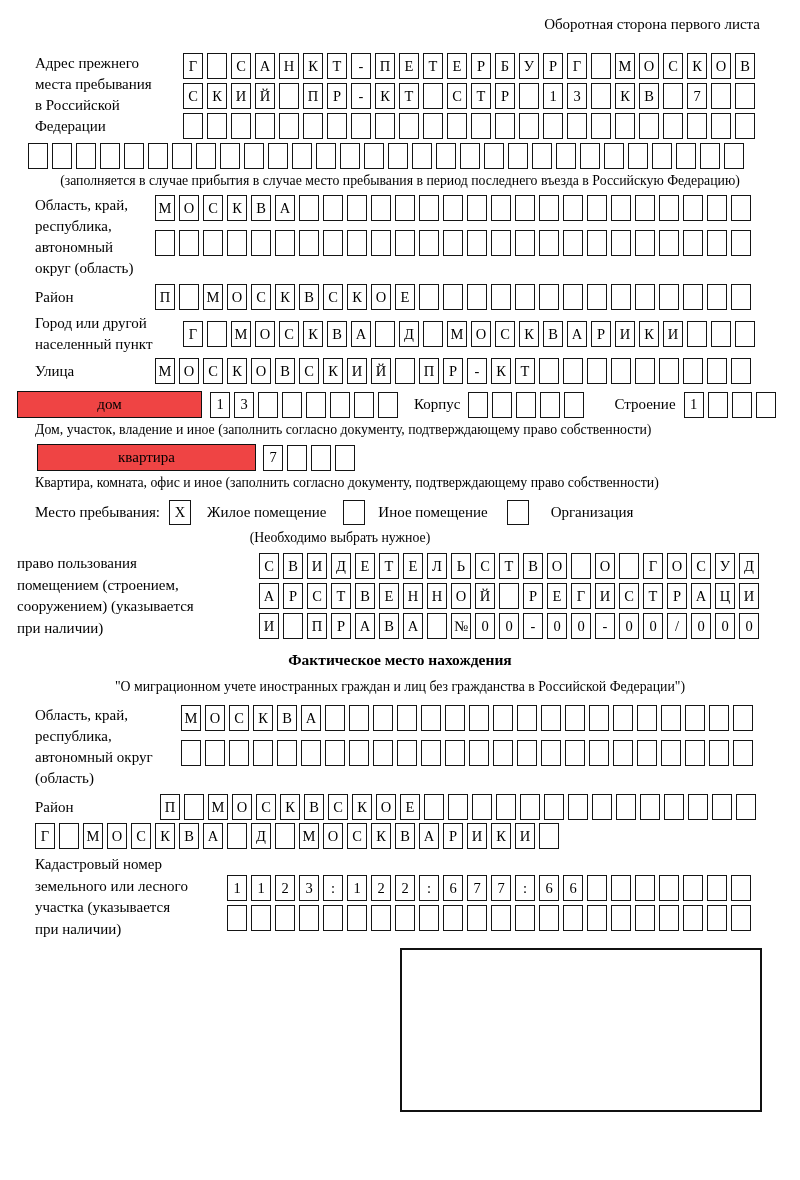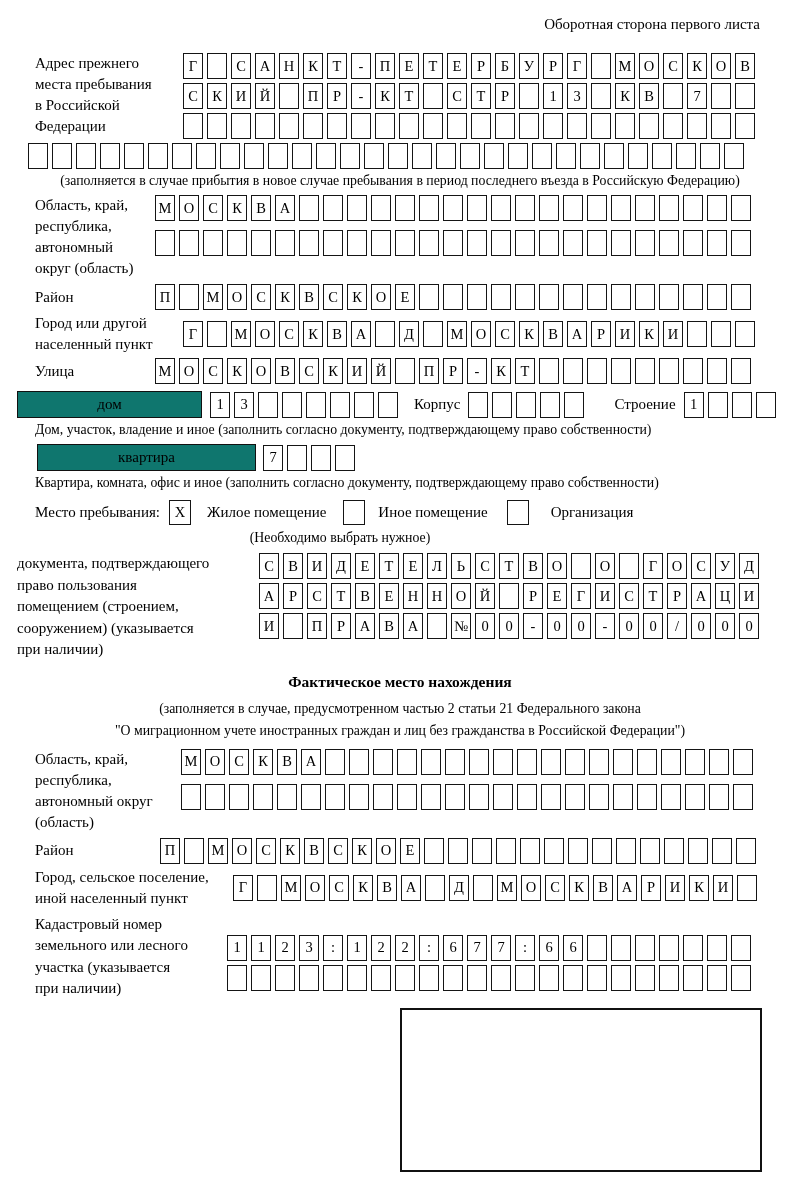--- a/index.html
+++ b/index.html
@@ -13,21 +13,21 @@
   .cellrow{display:flex;flex:0 0 auto;}
   .cell{box-sizing:border-box;width:20px;height:26px;border:1.6px solid #151515;margin-right:4px;
         display:flex;align-items:center;justify-content:center;font-size:14.5px;flex:0 0 auto;
         background:#fff;}
   .mb4{margin-bottom:4px;}
   .note{font-size:13.8px;}
   .center{text-align:center;}
   .bold{font-weight:bold;}
   .title{font-size:15.5px;}
   .namedbox{box-sizing:border-box;border:1.8px solid #111;height:27px;display:flex;align-items:center;
-            justify-content:center;font-size:15px;flex:0 0 auto;background:#0f766e;}
+            justify-content:center;font-size:15px;flex:0 0 auto;background:#ef4444;}
   .cbox{box-sizing:border-box;width:22px;height:25px;border:1.6px solid #151515;display:flex;
         align-items:center;justify-content:center;font-size:14.5px;flex:0 0 auto;background:#fff;}
   .stamp{box-sizing:border-box;margin-left:400px;margin-top:8px;width:362px;height:164px;
          border:2px solid #111;background:#fff;}
   .inl{font-size:15px;flex:0 0 auto;}
 </style>
 </head>
 <body>
 
 <div class="page">
@@ -147,21 +147,21 @@
       <span class="cell"></span>
       <span class="cell"></span>
       <span class="cell"></span>
       <span class="cell"></span>
       <span class="cell"></span>
       <span class="cell"></span>
       <span class="cell"></span>
       <span class="cell"></span>
       <span class="cell"></span>
     </div>
-  <div class="note center" style="margin-top:4px;">(заполняется в случае прибытия в новое случае пребывания в период последнего въезда в Российскую Федерацию)</div>
+  <div class="note center" style="margin-top:4px;">(заполняется в случае прибытия в случае место пребывания в период последнего въезда в Российскую Федерацию)</div>
 
 
   <div class="frow ml35" style="margin-top:6px;">
     <div class="lbl" style="width:120px;">
         <div>Область, край,</div>
         <div>республика,</div>
         <div>автономный</div>
         <div>округ (область)</div>
       </div>
     <div>
@@ -364,21 +364,20 @@
     <div class="inl" style="margin-left:16px;">Жилое помещение</div>
     <div class="cbox" style="margin-left:17px;"></div>
     <div class="inl" style="margin-left:13px;">Иное помещение</div>
     <div class="cbox" style="margin-left:19px;"></div>
     <div class="inl" style="margin-left:22px;">Организация</div>
   </div>
   <div class="note center" style="width:520px;margin-left:80px;margin-top:5px;">(Необходимо выбрать нужное)</div>
 
   <div class="frow ml17" style="margin-top:7px;">
     <div class="lbl" style="width:242px;line-height:21.5px;">
-        <div>документа, подтверждающего</div>
         <div>право пользования</div>
         <div>помещением (строением,</div>
         <div>сооружением) (указывается</div>
         <div>при наличии)</div>
       </div>
     <div>
       <div class="cellrow mb4">
           <span class="cell">С</span>
           <span class="cell">В</span>
           <span class="cell">И</span>
@@ -445,21 +444,20 @@
           <span class="cell">/</span>
           <span class="cell">0</span>
           <span class="cell">0</span>
           <span class="cell">0</span>
         </div>
     </div>
   </div>
 
   <div class="center bold title" style="margin-top:12px;">Фактическое место нахождения</div>
   <div class="note center" style="margin-top:7px;line-height:22px;">
-      <div>(заполняется в случае, предусмотренном частью 2 статьи 21 Федерального закона</div>
       <div>"О миграционном учете иностранных граждан и лиц без гражданства в Российской Федерации")</div>
     </div>
 
   <div class="frow ml35" style="margin-top:7px;">
     <div class="lbl" style="width:146px;">
         <div>Область, край,</div>
         <div>республика,</div>
         <div>автономный округ</div>
         <div>(область)</div>
       </div>
@@ -544,24 +542,20 @@
         <span class="cell"></span>
         <span class="cell"></span>
         <span class="cell"></span>
         <span class="cell"></span>
         <span class="cell"></span>
         <span class="cell"></span>
       </div>
   </div>
 
   <div class="frow ml35 vcenter" style="margin-top:3px;">
-    <div class="lbl" style="width:198px;">
-        <div>Город, сельское поселение,</div>
-        <div>иной населенный пункт</div>
-      </div>
     <div class="cellrow">
         <span class="cell">Г</span>
         <span class="cell"></span>
         <span class="cell">М</span>
         <span class="cell">О</span>
         <span class="cell">С</span>
         <span class="cell">К</span>
         <span class="cell">В</span>
         <span class="cell">А</span>
         <span class="cell"></span>

